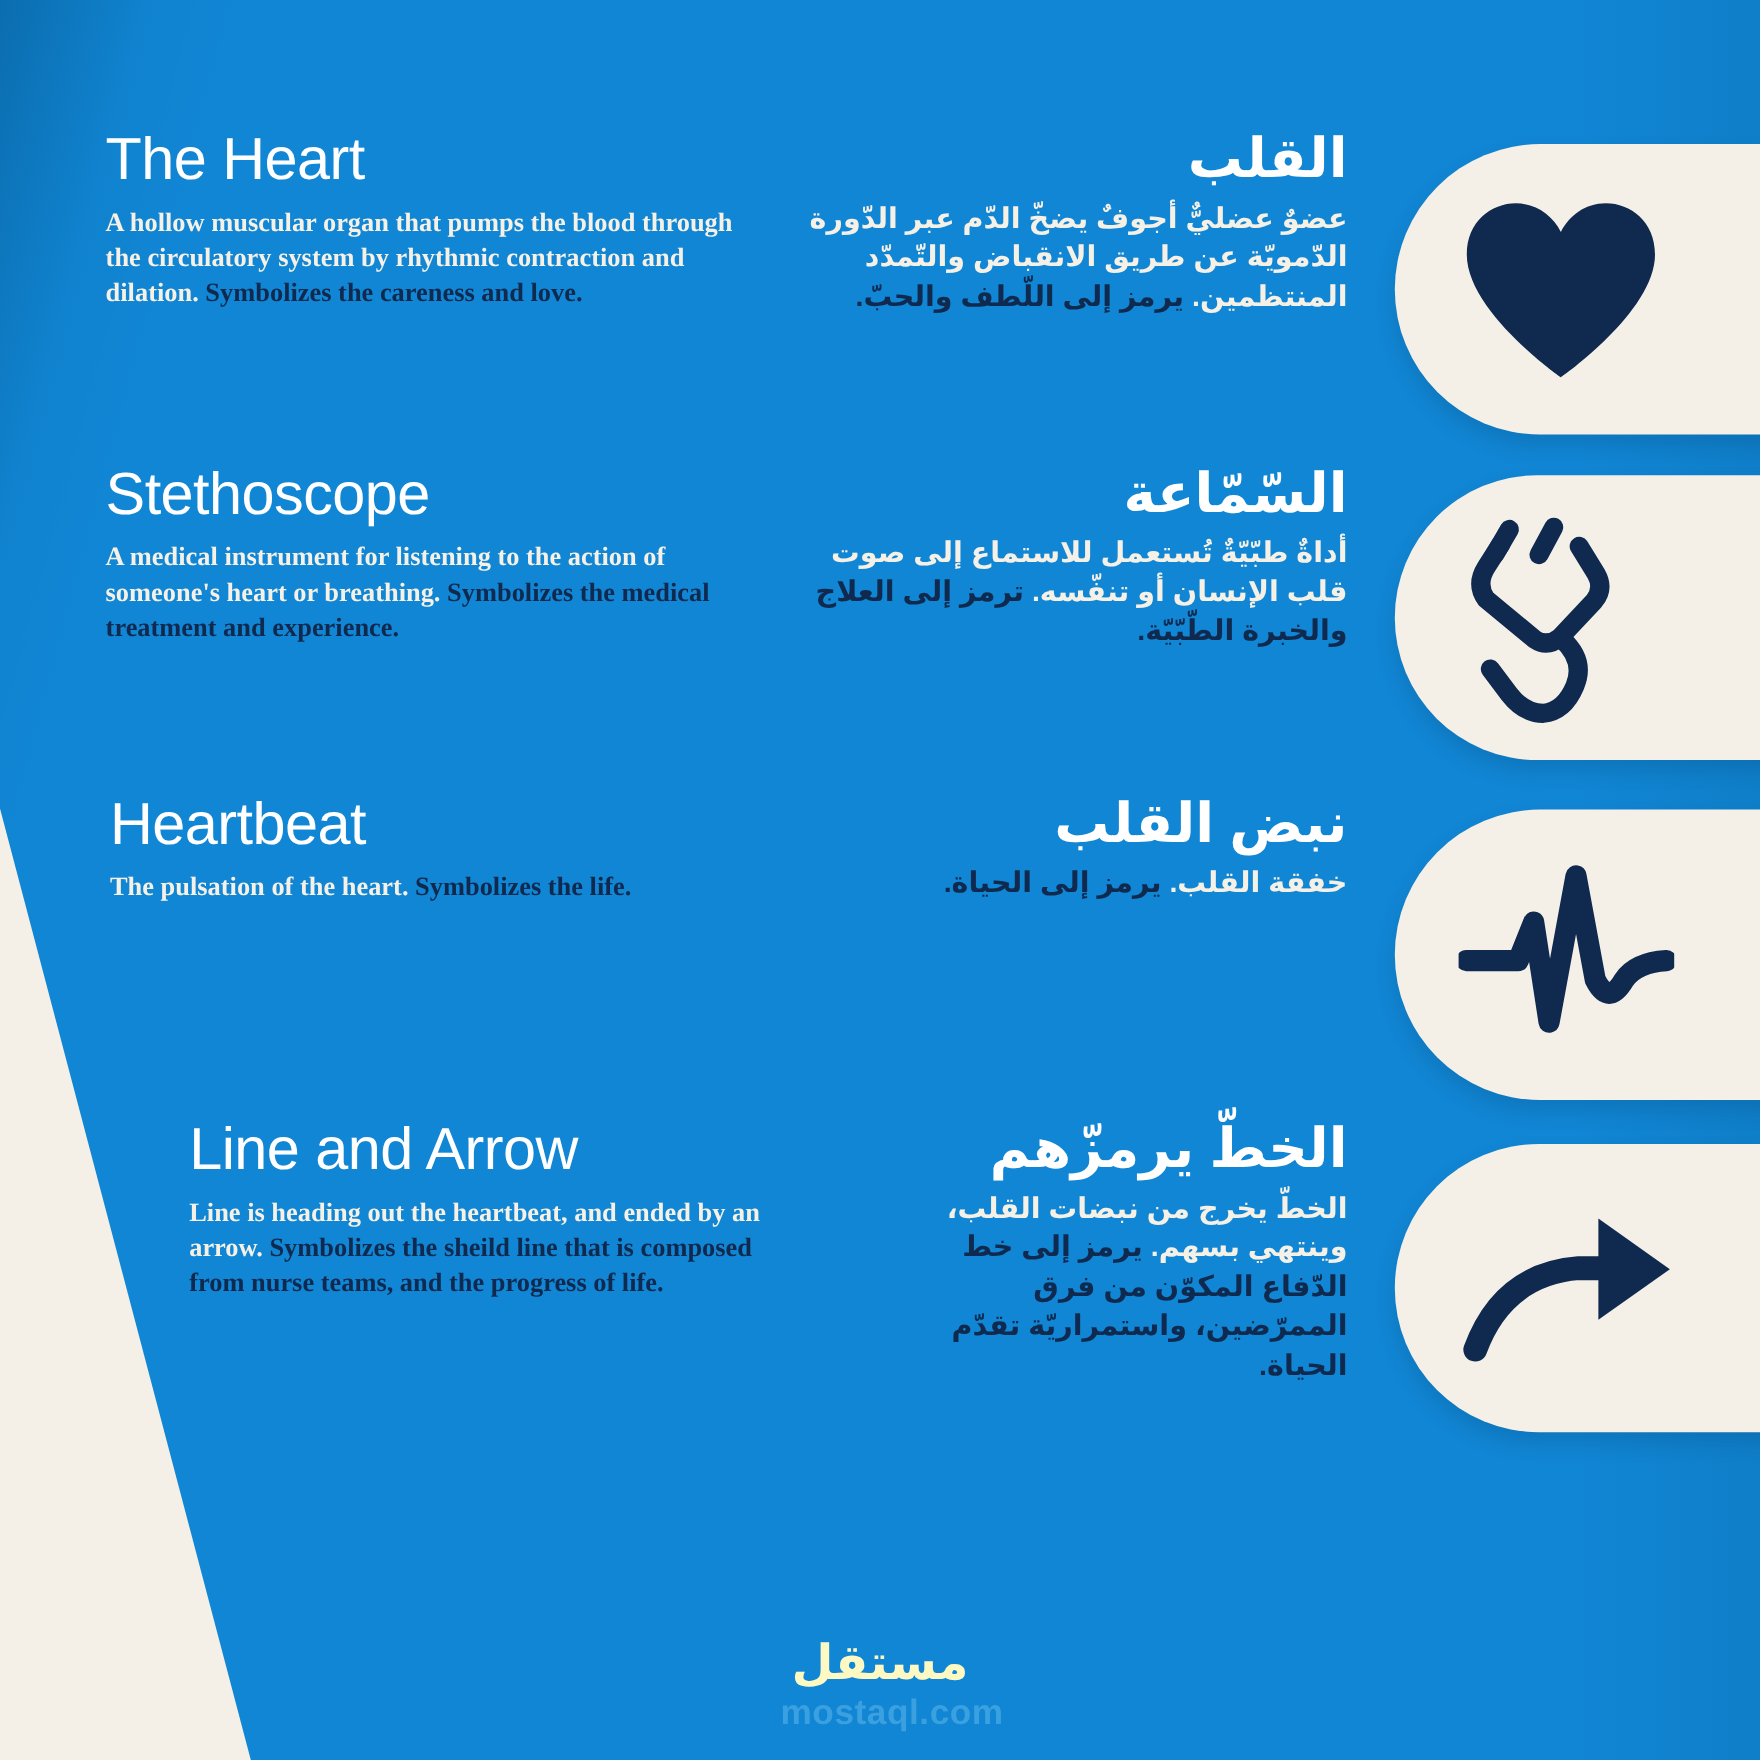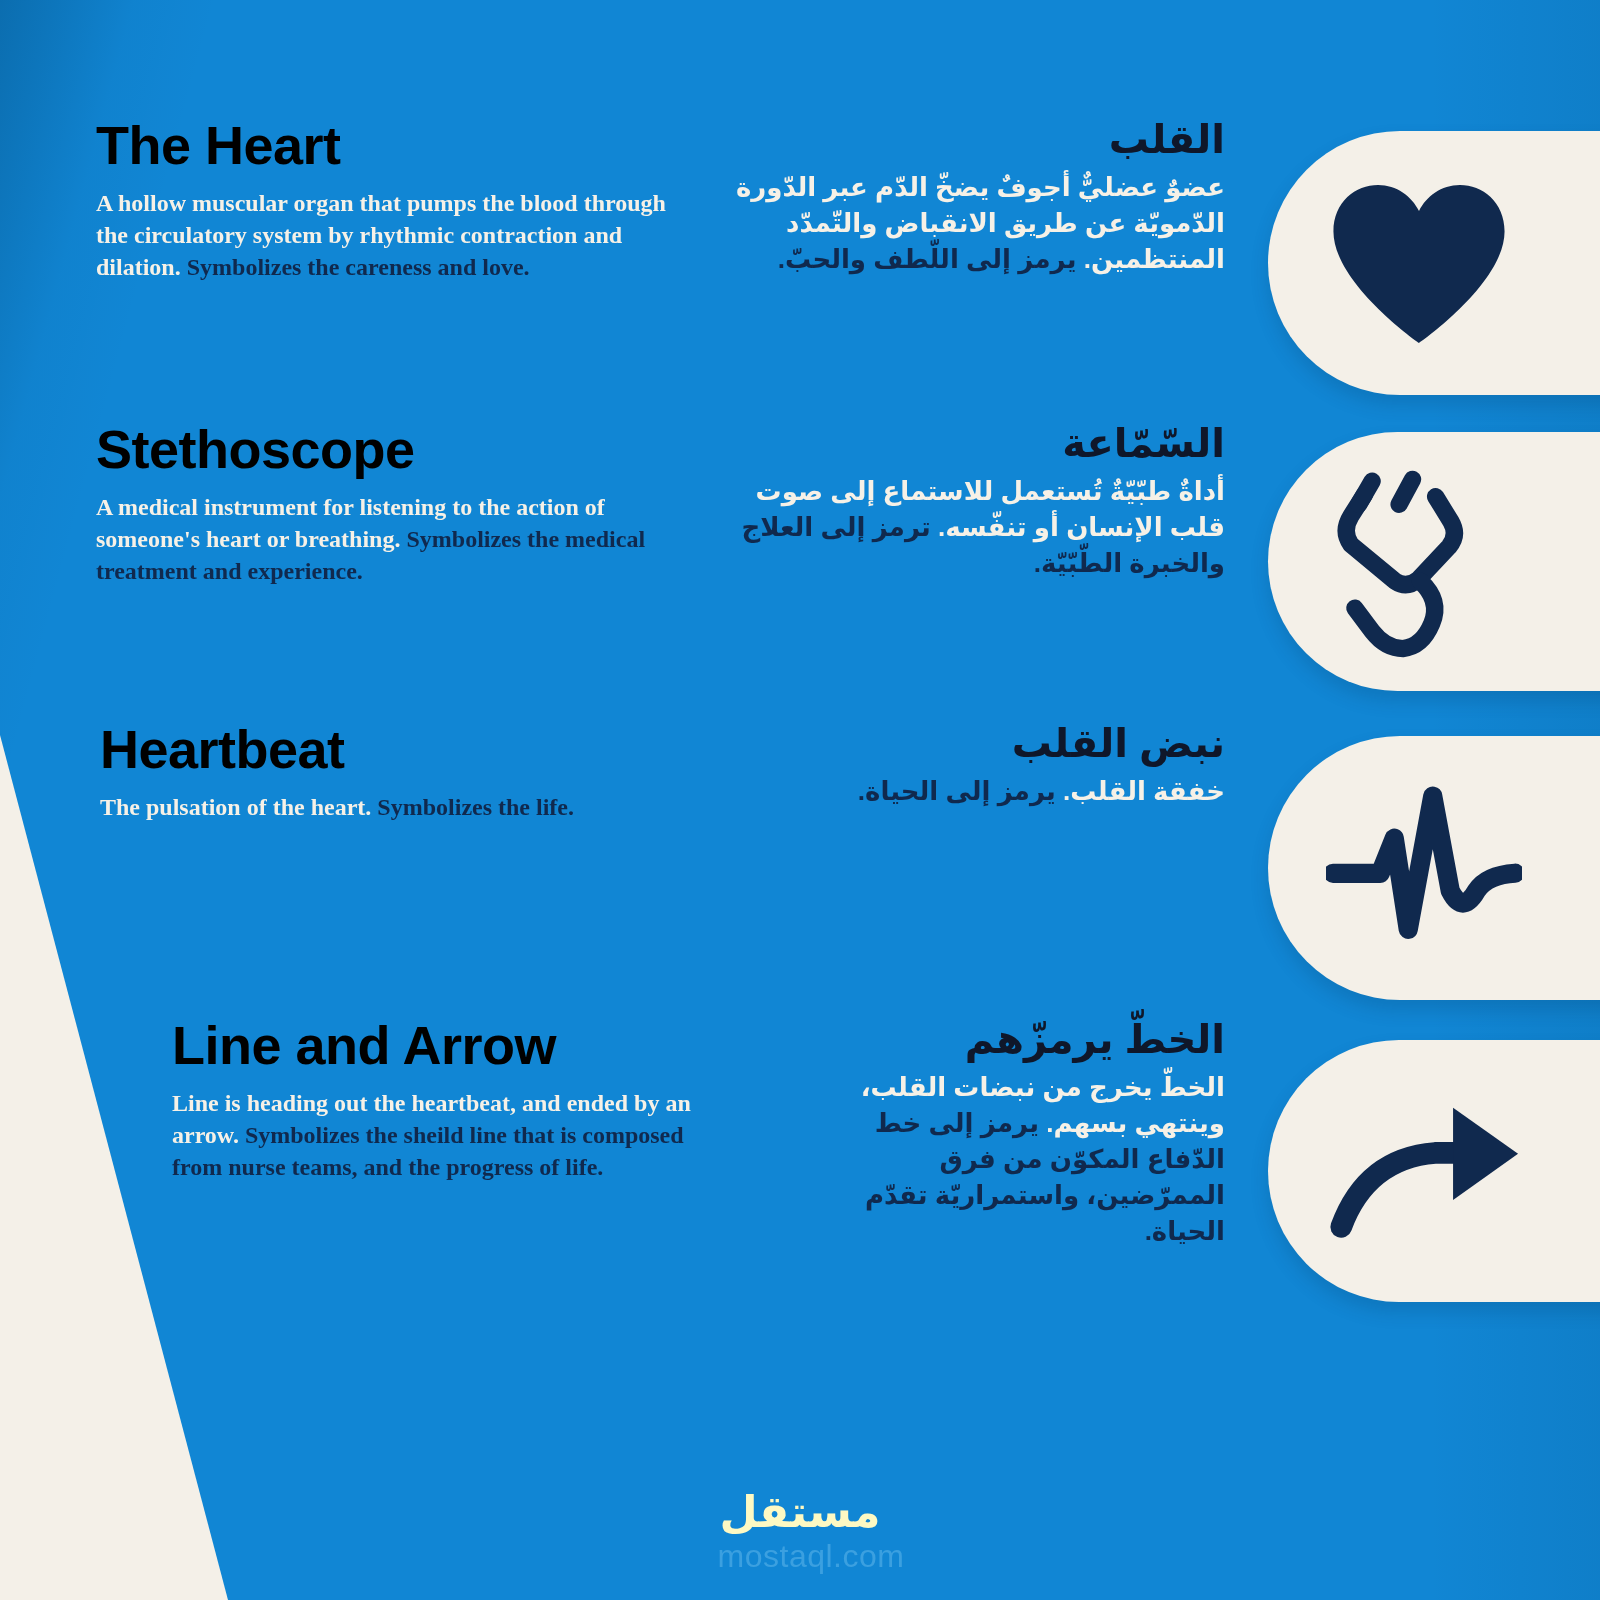--- a/index.html
+++ b/index.html
@@ -67,33 +67,33 @@
   }
   .col-en {
     text-align: left;
     direction: ltr;
   }
   .col-ar {
     text-align: right;
     direction: rtl;
   }
   .h-en {
-    color: #000000;
-    font-weight: 700;
+    color: #ffffff;
+    font-weight: 400;
     letter-spacing: -0.5px;
     line-height: 1.0;
     margin: 0 0 16px 0;
     font-size: 54px;
   }
   .h-ar {
-    color: #0f172a;
+    color: #ffffff;
     font-weight: 700;
     line-height: 1.05;
     margin: 0 0 10px 0;
-    font-size: 40px;
+    font-size: 50px;
   }
   .p-en {
     font-size: 24px;
     font-weight: 700;
     line-height: 1.33;
     color: #f6f1e7;
     margin: 0;
     font-family: Liberation Serif, serif;
   }
   .p-ar {
@@ -120,21 +120,21 @@
     font-size: 44px;
     font-weight: 700;
     line-height: 1;
     margin-bottom: 6px;
     direction: rtl;
   }
   .wm-url {
     display: block;
     color: #3ba0e0;
     font-size: 32px;
-    font-weight: 400;
+    font-weight: 700;
     letter-spacing: .5px;
     line-height: 1;
     padding-left: 22px;
   }
 </style>
 </head>
 <body>
 
 <div id="canvas">
 

